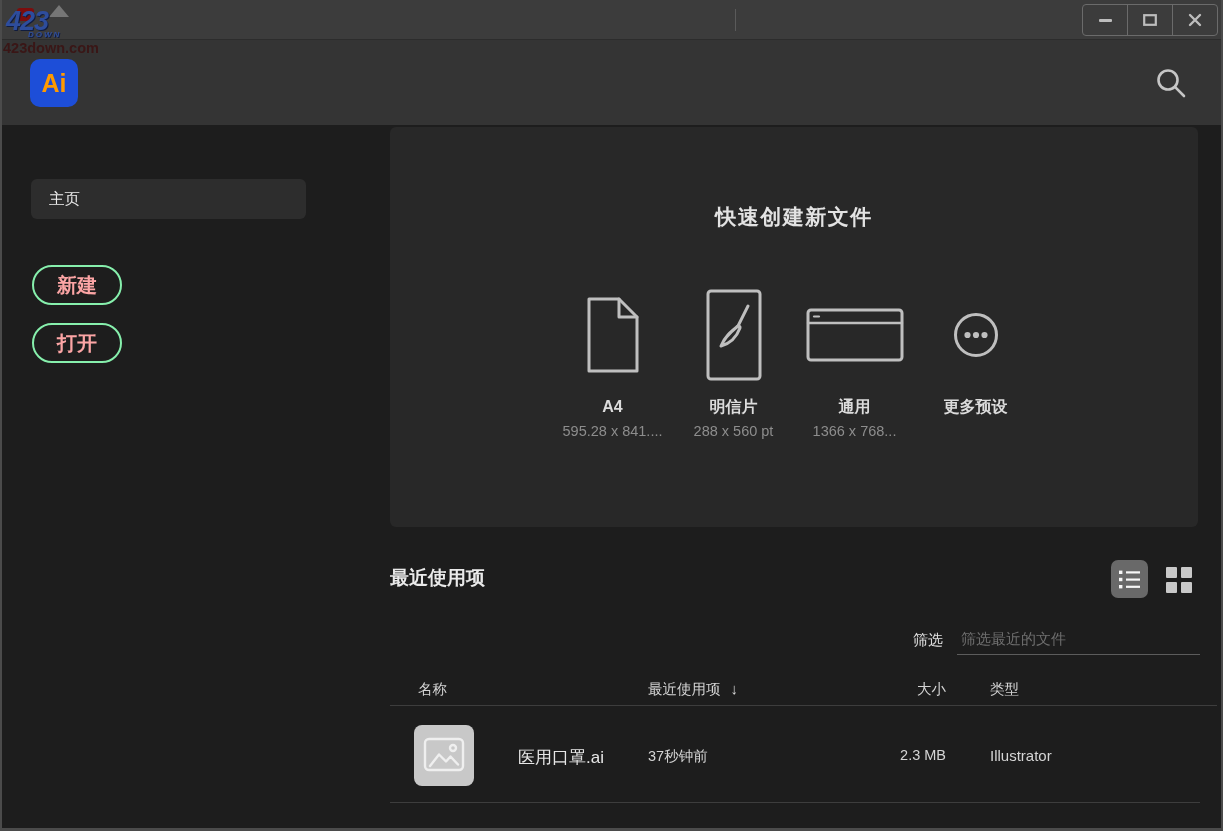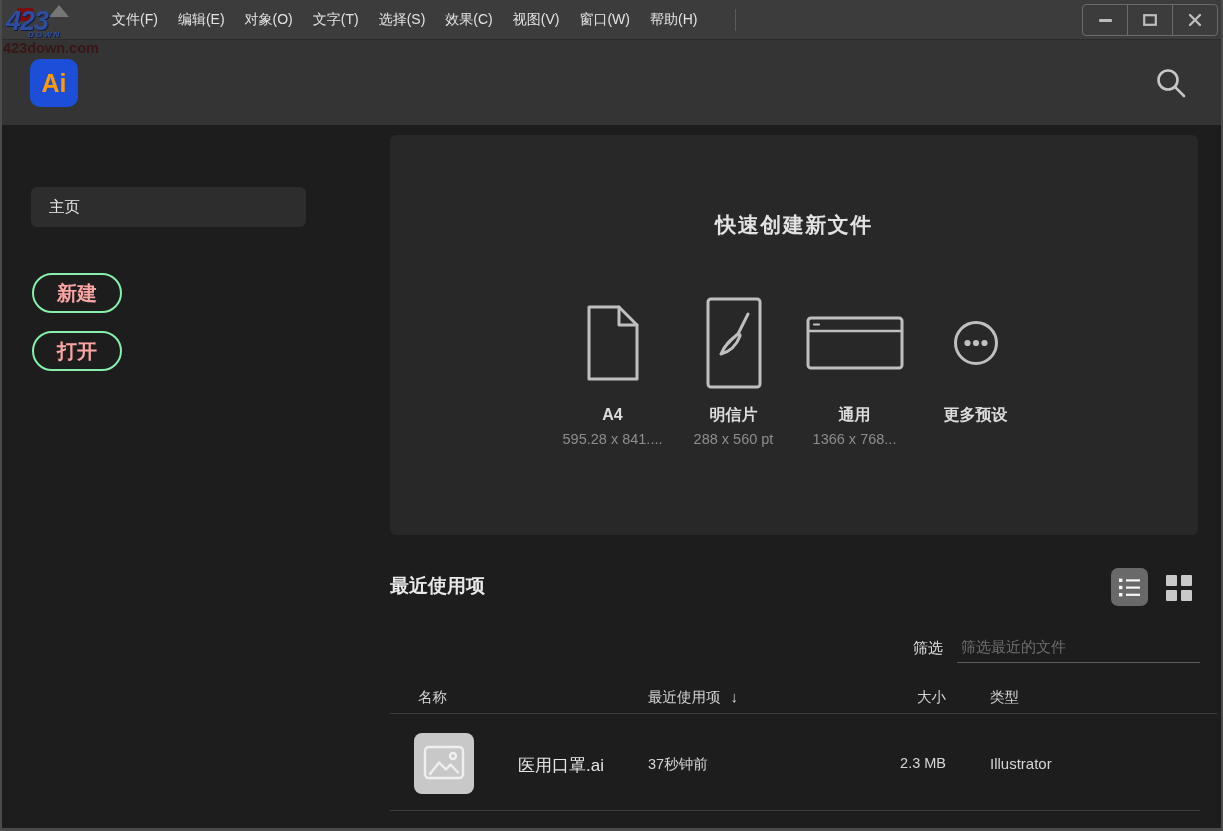--- a/index.html
+++ b/index.html
@@ -33,21 +33,21 @@
           white-space:nowrap;line-height:1;}
 
   
   .appbar{position:absolute;left:0;top:40px;width:100%;height:85px;background:#343434;}
   .ai-logo{position:absolute;left:30px;top:19px;width:48px;height:48px;background:#1d4ed8;
            border-radius:10px;display:flex;align-items:center;justify-content:center;
            font-size:25px;font-weight:700;color:#ff9a00;}
   .search{position:absolute;right:36px;top:27px;width:32px;height:32px;cursor:pointer;}
 
   
-  .content{position:absolute;left:0;top:125px;width:100%;height:595px;background:#1d1d1d;margin-top:8px;}
+  .content{position:absolute;left:0;top:125px;width:100%;height:595px;background:#1d1d1d;}
 
   
   .home-item{position:absolute;left:31px;top:54px;width:275px;height:40px;background:#2d2d2d;
              border-radius:6px;display:flex;align-items:center;padding-left:18px;box-sizing:border-box;
              font-size:15.5px;color:#ececec;cursor:pointer;}
   .pill{position:absolute;left:32px;width:90px;height:40px;background:transparent;
         border:2px solid #86efac;border-radius:21px;color:#fca5a5;font-size:20px;font-weight:700;
         font-family:inherit;cursor:pointer;display:flex;align-items:center;justify-content:center;
         box-sizing:border-box;padding:0;}
   .pill.new{top:140px;}
@@ -98,31 +98,20 @@
   .cell-time{left:648px;}
   .cell-size{left:850px;width:96px;text-align:right;}
   .cell-type{left:990px;font-size:15px;}
 </style>
 </head>
 <body>
 
 <div class="window">
 
   <div class="titlebar">
-    <div class="menubar">
-      <span class="menu-item">文件(F)</span>
-      <span class="menu-item">编辑(E)</span>
-      <span class="menu-item">对象(O)</span>
-      <span class="menu-item">文字(T)</span>
-      <span class="menu-item">选择(S)</span>
-      <span class="menu-item">效果(C)</span>
-      <span class="menu-item">视图(V)</span>
-      <span class="menu-item">窗口(W)</span>
-      <span class="menu-item">帮助(H)</span>
-    </div>
     <div class="menu-sep"></div>
     <div class="window-controls">
       <div class="wc-btn">
         <svg width="13" height="3" viewBox="0 0 13 3">
             <rect width="13" height="3" rx="1" fill="#bdbdbd"></rect>
           </svg>
       </div>
       <div class="wc-btn">
         <svg width="14" height="12" viewBox="0 0 14 12">
             <rect x="1.2" y="1.2" width="11.6" height="9.6" fill="none" stroke="#bdbdbd" stroke-width="2.2"></rect>

